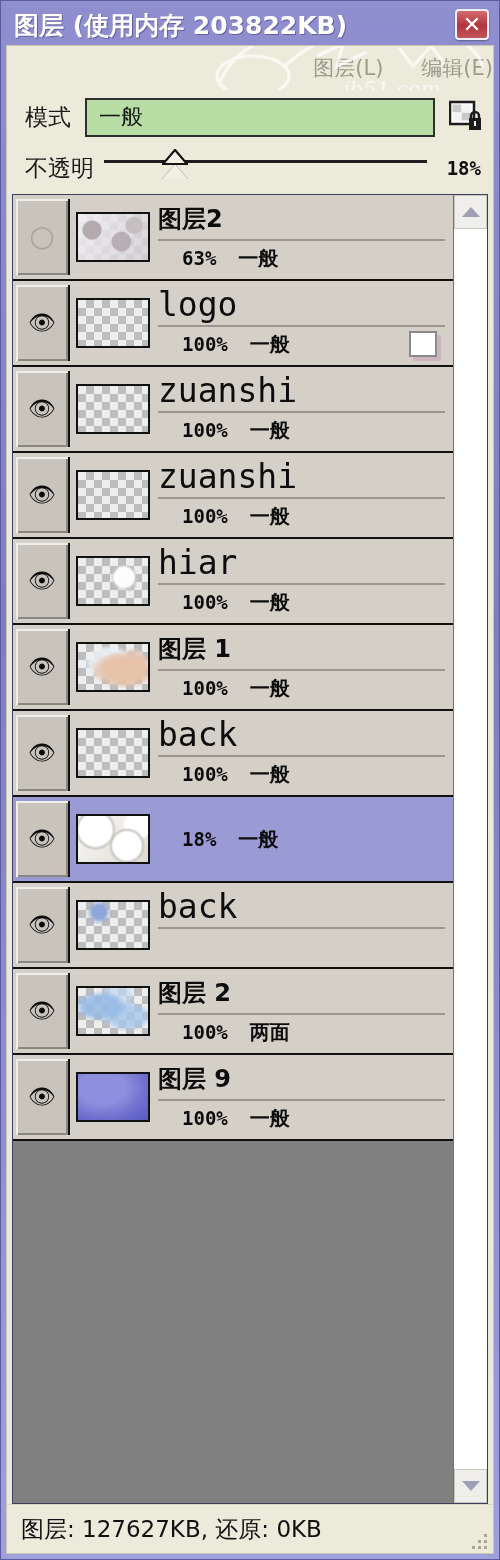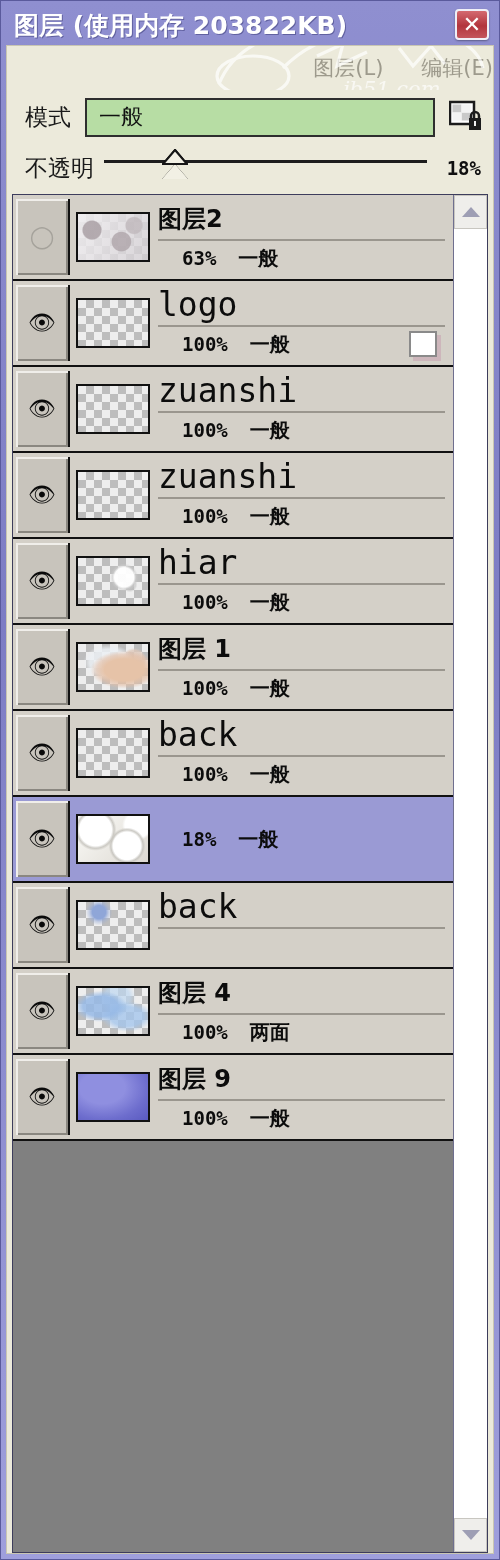--- a/index.html
+++ b/index.html
@@ -489,21 +489,21 @@
           <div class="layer-row">
             <div class="eye-cell">
               <span class="eye-glyph">👁</span>
             </div>
             <div class="thumb-cell">
               <div class="thumb">
                 <span class="art" style="background:radial-gradient(ellipse at 32% 40%,rgba(150,185,230,.85) 0 26%,transparent 40%),radial-gradient(ellipse at 70% 62%,rgba(165,198,236,.8) 0 24%,transparent 38%),radial-gradient(ellipse at 56% 20%,rgba(190,215,240,.7) 0 22%,transparent 34%);"></span>
               </div>
             </div>
             <div class="info-cell">
-              <div class="layer-name cjk">图层 4</div>
+              <div class="layer-name cjk">图层 2</div>
               <div class="layer-meta">
                 <span class="meta-opacity">100%</span>
                 <span class="meta-mode">两面</span>
                 <span class="meta-spacer"></span>
               </div>
             </div>
           </div>
           <div class="layer-row">
             <div class="eye-cell">
               <span class="eye-glyph">👁</span>
@@ -527,15 +527,26 @@
         <div class="sb-btn">
           <span class="chev up"></span>
         </div>
         <div class="sb-track"></div>
         <div class="sb-btn">
           <span class="chev down"></span>
         </div>
       </div>
     </div>
 
+    <div class="statusbar">
+      <span class="status-text">图层: 127627KB, 还原: 0KB</span>
+      <div class="grip">
+        <i style="right:0;bottom:0;"></i>
+          <i style="right:6px;bottom:0;"></i>
+          <i style="right:12px;bottom:0;"></i>
+        <i style="right:0;bottom:6px;"></i>
+          <i style="right:6px;bottom:6px;"></i>
+        <i style="right:0;bottom:12px;"></i>
+      </div>
+    </div>
 
   </div>
 </div>
 
 </body></html>

